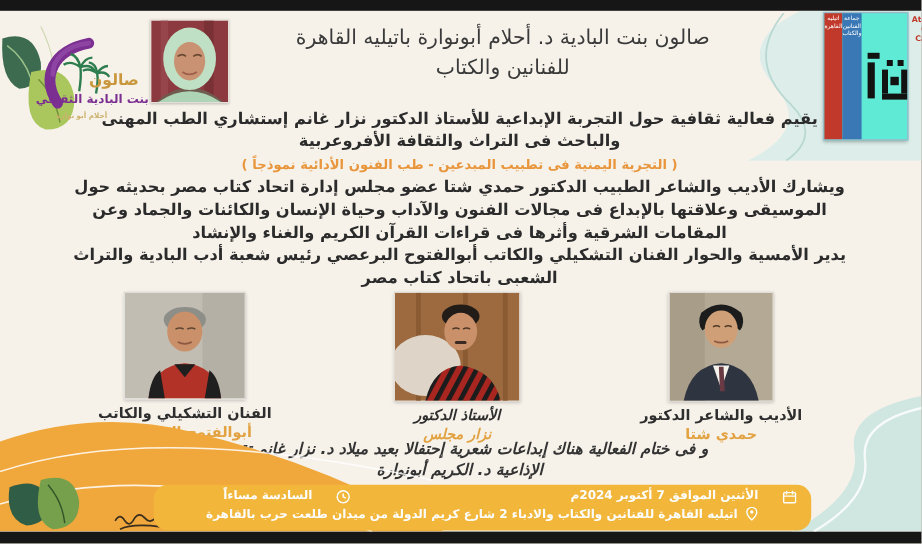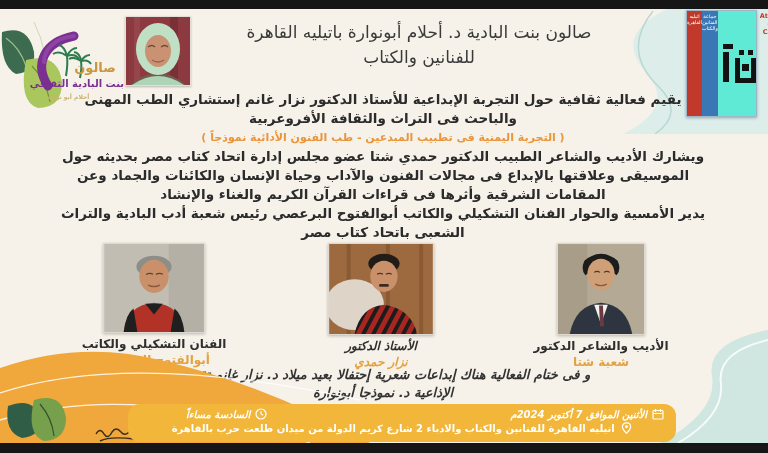--- a/index.html
+++ b/index.html
@@ -49,21 +49,21 @@
   .speaker .cap-title { margin-top:4px; font-size:12px; font-weight:bold; color:#2e2e2e; }
   .speaker .cap-name  { margin-top:2px; font-size:12px; font-weight:bold; color:#e2a241; }
   .sp1 { left:64px; }  .sp2 { left:291px;font-style:italic; } .sp3 { left:511px; }
 
   
   .footer-bar { top:404px; left:128px; width:548px; height:38px; background:#f2b63b;
                 border-radius:12px; color:#fff; font-weight:bold; z-index:5; padding:4px 12px 0; }
   .footer-line1 { display:flex; direction:rtl; justify-content:space-between; align-items:center;
                   font-size:10px; }
   .footer-line1 .time-group { margin-left:46px; }
-  .icon-text { display:inline-flex; align-items:flex-end; gap:5px; direction:rtl;font-style:italic; }
+  .icon-text { display:inline-flex; align-items:flex-start; gap:20px; direction:rtl; }
   .footer-line2 { margin-top:2px; text-align:center; font-size:10px; direction:rtl; }
   .footer-line2 svg { vertical-align:-2px; margin-left:3px; }
 </style>
 </head>
 <body>
 
 <div class="poster">
 
   <div class="abs bar" style="top:0; height:9px;"></div>
   <div class="abs bar" style="top:443px; height:10px;"></div>
@@ -201,42 +201,42 @@
       <rect x="58" width="4" height="92" fill="#8a5a33"></rect>
       <rect x="92" width="4" height="92" fill="#8a5a33"></rect>
       <ellipse cx="26" cy="62" rx="30" ry="26" fill="#ded5c8"></ellipse>
       <ellipse cx="56" cy="20" rx="16" ry="10" fill="#221c18"></ellipse>
       <ellipse cx="56" cy="33" rx="14" ry="16" fill="#c9906a"></ellipse>
       <path d="M49,31 q3,-2 6,0 M58,31 q3,-2 6,0" stroke="#4e3826" stroke-width="1.2" fill="none"></path>
       <rect x="51" y="41" width="10" height="2.6" rx="1.3" fill="#3a2a22"></rect>
       <path d="M26,92 Q32,64 56,62 Q84,66 90,92 Z" fill="url(#stripes)"></path>
     </svg>
     <div class="cap-title rtl">الأستاذ الدكتور</div>
-    <div class="cap-name rtl">نزار حمدي</div>
+    <div class="cap-name rtl">نزار مجلس</div>
   </div>
 
   <div class="abs speaker sp3">
     <svg class="photo" width="88" height="92" viewBox="0 0 88 92">
       <rect width="88" height="92" fill="#b3a995"></rect>
       <rect width="30" height="92" fill="#a89d89"></rect>
       <path d="M27,17 Q44,3 61,17 Q65,26 60,32 Q44,18 28,32 Q23,26 27,17 Z" fill="#1c1c1c"></path>
       <ellipse cx="44" cy="31" rx="14" ry="16" fill="#cfa077"></ellipse>
       <path d="M37,29 q3,-2 6,0 M47,29 q3,-2 6,0" stroke="#4e3826" stroke-width="1.2" fill="none"></path>
       <path d="M38,41 q6,3 12,0" stroke="#8d5842" stroke-width="1.4" fill="none"></path>
       <path d="M12,92 Q18,62 44,60 Q70,62 76,92 Z" fill="#2f3540"></path>
       <path d="M37,62 L44,82 L51,62 Z" fill="#f5f2ec"></path>
       <path d="M42,63 L46,63 L47,84 L43,84 Z" fill="#6a3a44"></path>
     </svg>
     <div class="cap-title rtl">الأديب والشاعر الدكتور</div>
-    <div class="cap-name rtl">شعبة شتا</div>
+    <div class="cap-name rtl">حمدي شتا</div>
   </div>
 
   <div class="abs body-text closing rtl">
     <div>و فى ختام الفعالية  هناك إبداعات شعرية إحتفالا  بعيد ميلاد  د. نزار غانم  تقدمها</div>
-    <div>الإذاعية د. نموذجا أبونوارة</div>
+    <div>الإذاعية د. الكريم أبونوارة</div>
   </div>
 
   <div class="abs footer-bar">
     <div class="footer-line1">
       <span class="icon-text">
         <svg width="12" height="12" viewBox="0 0 12 12">
           <rect x="1" y="2.5" width="10" height="8.5" rx="1" fill="none" stroke="#fff" stroke-width="1.2"></rect>
           <line x1="3.5" y1="1" x2="3.5" y2="4" stroke="#fff" stroke-width="1.2"></line>
           <line x1="8.5" y1="1" x2="8.5" y2="4" stroke="#fff" stroke-width="1.2"></line>
           <line x1="1" y1="5.5" x2="11" y2="5.5" stroke="#fff" stroke-width="1"></line>

